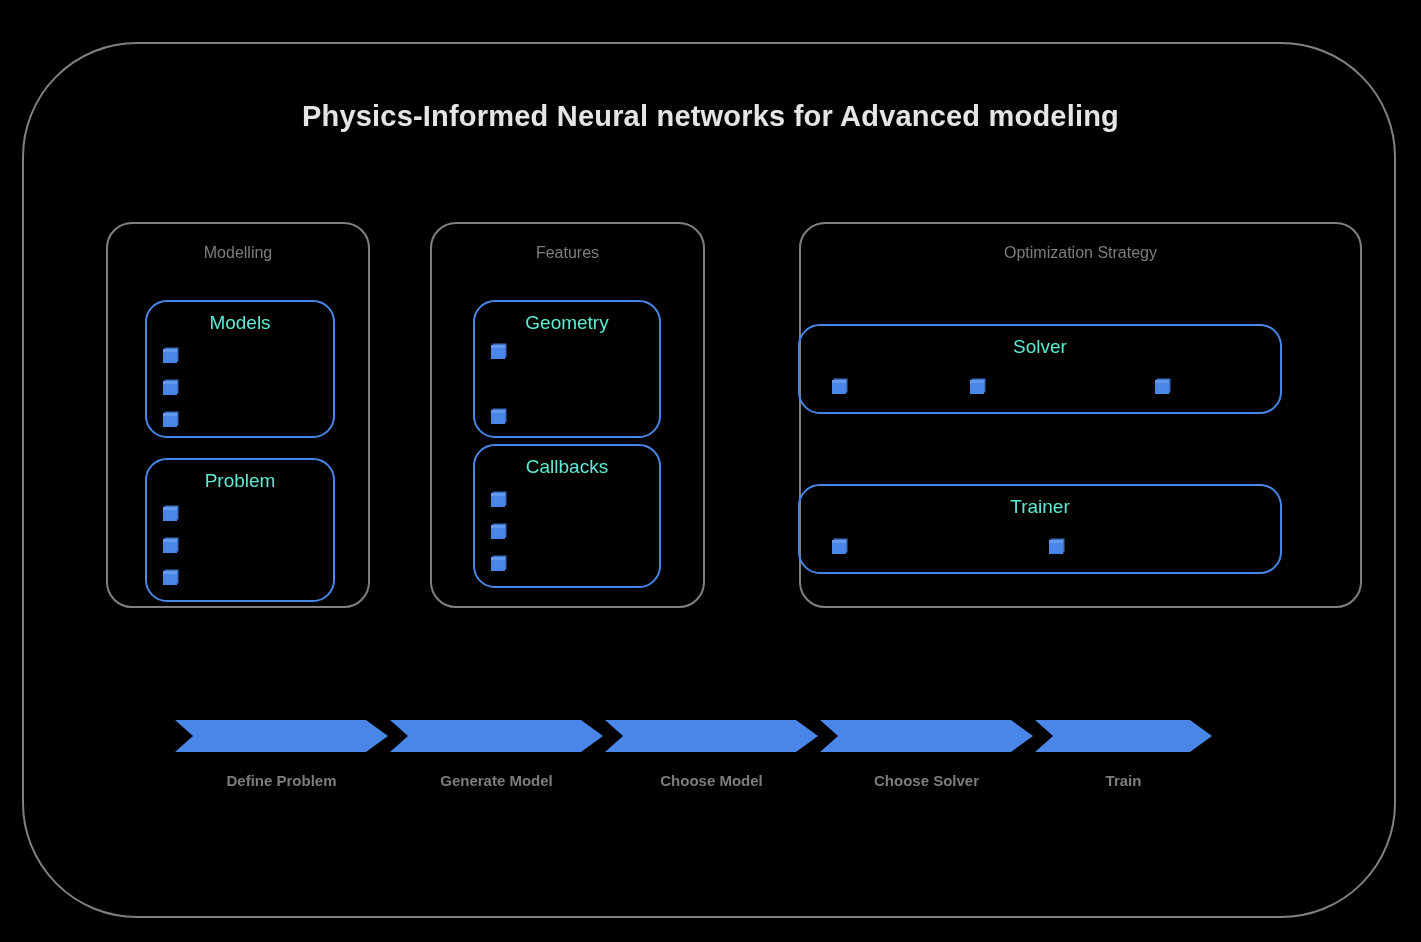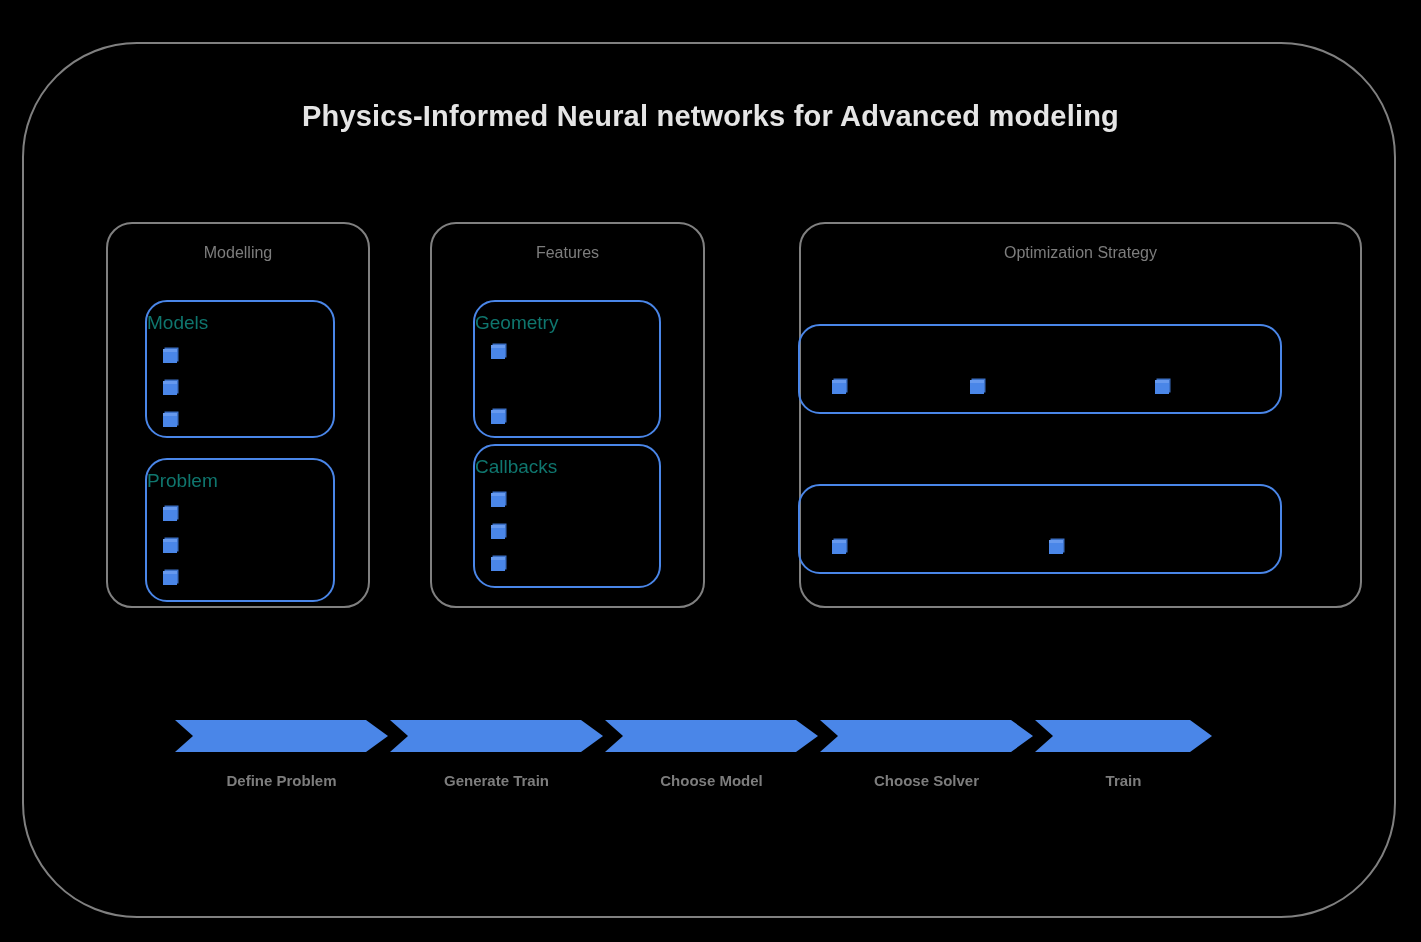--- a/index.html
+++ b/index.html
@@ -71,22 +71,23 @@
     box-sizing: border-box;
     border: 2.5px solid #4a86e8;
     border-radius: 22px;
     background: transparent;
   }
   .group-title {
     position: absolute;
     left: 0;
     top: 10px;
     width: 100%;
+    text-align: center;
     font-size: 19px;
-    color: #0f766e;
+    color: #5eead4;
   }
 
   #group-models    { left: 145px; top: 300px; width: 190px; height: 138px; }
   #group-problems  { left: 145px; top: 458px; width: 190px; height: 144px; }
   #group-geometry  { left: 473px; top: 300px; width: 188px; height: 138px; }
   #group-callbacks { left: 473px; top: 444px; width: 188px; height: 144px; }
   #group-solver    { left: 798px; top: 324px; width: 484px; height: 90px; }
   #group-trainer   { left: 798px; top: 484px; width: 484px; height: 90px; }
 
   
@@ -160,39 +161,41 @@
   <div class="cube-bullet" style="left:16px; top:47px;"></div>
   <div class="cube-bullet" style="left:16px; top:79px;"></div>
   <div class="cube-bullet" style="left:16px; top:111px;"></div>
 </div>
 
 <div class="section-box" id="section-optimization">
   <div class="section-title">Optimization Strategy</div>
 </div>
 
 <div class="group-box" id="group-solver">
+  <div class="group-title">Solver</div>
   <div class="cube-bullet" style="left:32px;  top:54px;"></div>
   <div class="cube-bullet" style="left:170px; top:54px;"></div>
   <div class="cube-bullet" style="left:355px; top:54px;"></div>
 </div>
 
 <div class="group-box" id="group-trainer">
+  <div class="group-title">Trainer</div>
   <div class="cube-bullet" style="left:32px;  top:54px;"></div>
   <div class="cube-bullet" style="left:249px; top:54px;"></div>
 </div>
 
 <div class="pipeline">
   <svg class="pipeline-svg" width="1421" height="70" viewBox="0 0 1421 70">
     <g fill="#4a86e8">
       <polygon points="175,20 366,20 388,36 366,52 175,52 193,36"></polygon>
       <polygon points="390,20 581,20 603,36 581,52 390,52 408,36"></polygon>
       <polygon points="605,20 796,20 818,36 796,52 605,52 623,36"></polygon>
       <polygon points="820,20 1011,20 1033,36 1011,52 820,52 838,36"></polygon>
       <polygon points="1035,20 1190,20 1212,36 1190,52 1035,52 1053,36"></polygon>
     </g>
   </svg>
 
   <div class="pipeline-label" style="left:175px; width:213px;">Define Problem</div>
-  <div class="pipeline-label" style="left:390px; width:213px;">Generate Train</div>
+  <div class="pipeline-label" style="left:390px; width:213px;">Generate Model</div>
   <div class="pipeline-label" style="left:605px; width:213px;">Choose Model</div>
   <div class="pipeline-label" style="left:820px; width:213px;">Choose Solver</div>
   <div class="pipeline-label" style="left:1035px; width:177px;">Train</div>
 </div>
 
 </body></html>

